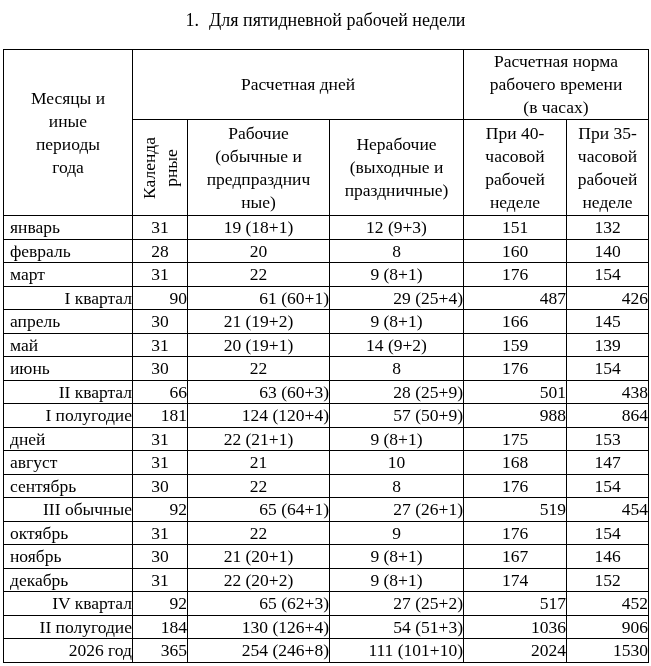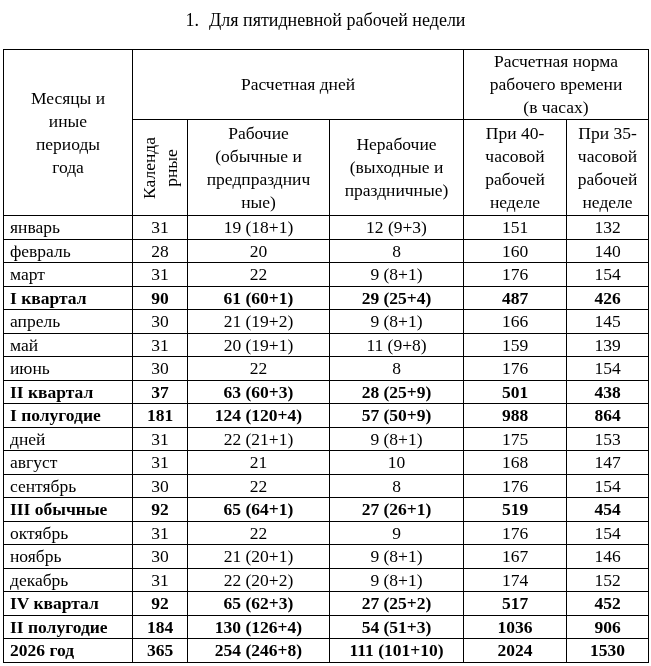--- a/index.html
+++ b/index.html
@@ -43,21 +43,21 @@
     position: absolute;
     top: 50%; left: 50%;
     width: 96px;
     transform: translate(-50%, -50%) rotate(-90deg);
     text-align: center;
     line-height: 22px;
     white-space: pre-line;
   }
   tbody td { height: 23.5px; line-height: 20px; }
   tbody td.c-label { text-align: left; padding-left: 6px; }
-  tbody tr.bold td { font-weight: bold; }
+  tbody tr.bold td { font-weight: normal; text-align: right; }
 </style>
 </head>
 <body>
 
 <div class="page">
 
   <div class="title">
     <span class="num">1.</span><span>Для пятидневной рабочей недели</span>
   </div>
 
@@ -141,35 +141,35 @@
           <td>30</td>
           <td>21 (19+2)</td>
           <td>9 (8+1)</td>
           <td>166</td>
           <td>145</td>
         </tr>
         <tr>
           <td class="c-label">май</td>
           <td>31</td>
           <td>20 (19+1)</td>
-          <td>11 (9+8)</td>
+          <td>14 (9+2)</td>
           <td>159</td>
           <td>139</td>
         </tr>
         <tr>
           <td class="c-label">июнь</td>
           <td>30</td>
           <td>22</td>
           <td>8</td>
           <td>176</td>
           <td>154</td>
         </tr>
         <tr class="bold">
           <td class="c-label">II квартал</td>
-          <td>37</td>
+          <td>66</td>
           <td>63 (60+3)</td>
           <td>28 (25+9)</td>
           <td>501</td>
           <td>438</td>
         </tr>
         <tr class="bold">
           <td class="c-label">I полугодие</td>
           <td>181</td>
           <td>124 (120+4)</td>
           <td>57 (50+9)</td>

